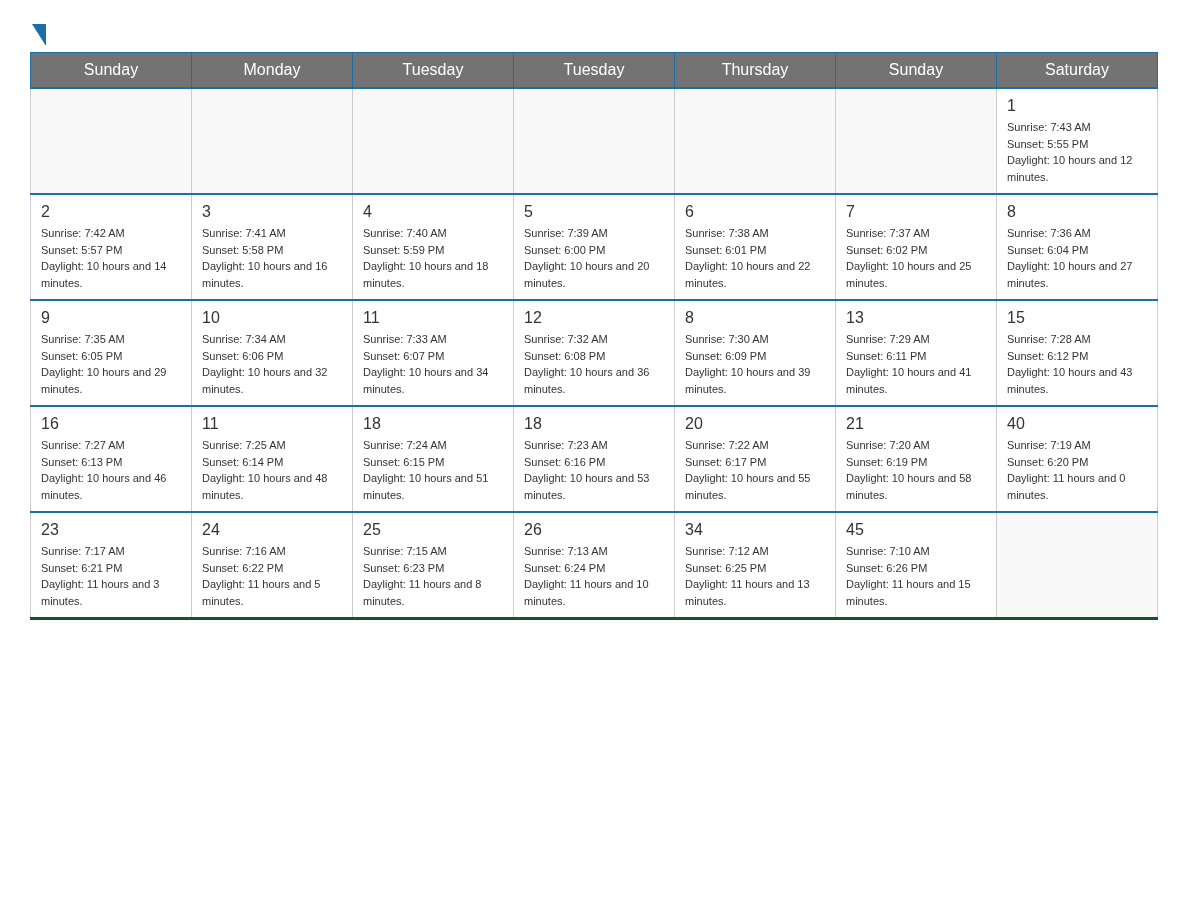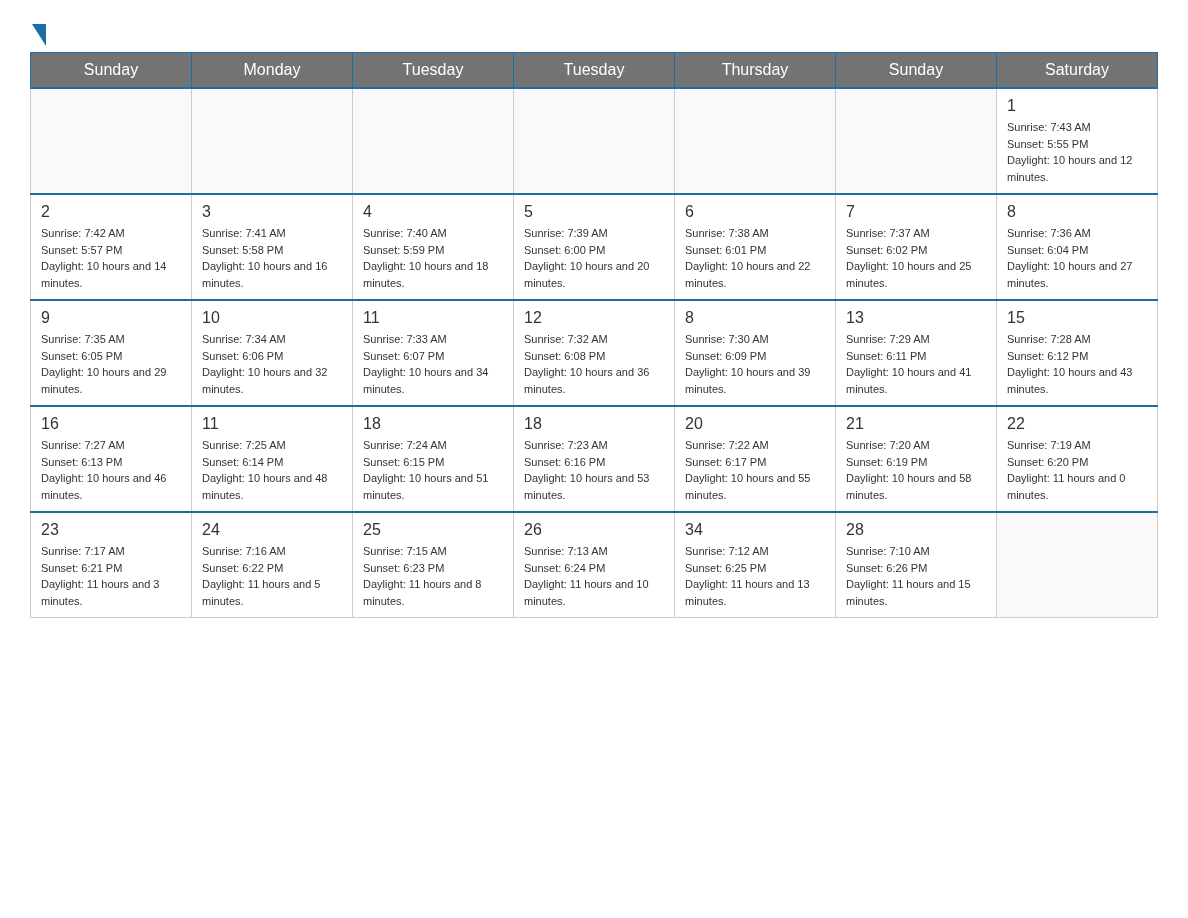--- a/index.html
+++ b/index.html
@@ -95,21 +95,21 @@
     }
     .day-info {
       font-size: 11px;
       line-height: 1.5;
       color: #333;
     }
     .empty-cell {
       background: #f9f9f9;
     }
     .calendar tbody tr:last-child {
-      border-bottom: 1px solid #14532d;
+      border-bottom: 3px solid #14532d;
     }
   </style>
 </head>
 <body>
 
 <div class="header">
   <div class="logo">
     <div class="logo-top">
       <span class="logo-general"></span>
       <div class="logo-arrow"></div>
@@ -226,21 +226,21 @@
         </td>
         <td>
           <span class="day-number">20</span>
           <div class="day-info">Sunrise: 7:22 AM<br>Sunset: 6:17 PM<br>Daylight: 10 hours and 55 minutes.</div>
         </td>
         <td>
           <span class="day-number">21</span>
           <div class="day-info">Sunrise: 7:20 AM<br>Sunset: 6:19 PM<br>Daylight: 10 hours and 58 minutes.</div>
         </td>
         <td>
-          <span class="day-number">22</span>
+          <span class="day-number">40</span>
           <div class="day-info">Sunrise: 7:19 AM<br>Sunset: 6:20 PM<br>Daylight: 11 hours and 0 minutes.</div>
         </td>
       </tr>
       <tr>
         <td>
           <span class="day-number">23</span>
           <div class="day-info">Sunrise: 7:17 AM<br>Sunset: 6:21 PM<br>Daylight: 11 hours and 3 minutes.</div>
         </td>
         <td>
           <span class="day-number">24</span>
@@ -252,19 +252,19 @@
         </td>
         <td>
           <span class="day-number">26</span>
           <div class="day-info">Sunrise: 7:13 AM<br>Sunset: 6:24 PM<br>Daylight: 11 hours and 10 minutes.</div>
         </td>
         <td>
           <span class="day-number">34</span>
           <div class="day-info">Sunrise: 7:12 AM<br>Sunset: 6:25 PM<br>Daylight: 11 hours and 13 minutes.</div>
         </td>
         <td>
-          <span class="day-number">28</span>
+          <span class="day-number">45</span>
           <div class="day-info">Sunrise: 7:10 AM<br>Sunset: 6:26 PM<br>Daylight: 11 hours and 15 minutes.</div>
         </td>
         <td class="empty-cell"></td>
       </tr>
     </tbody>
 </table>
 
 </body></html>

